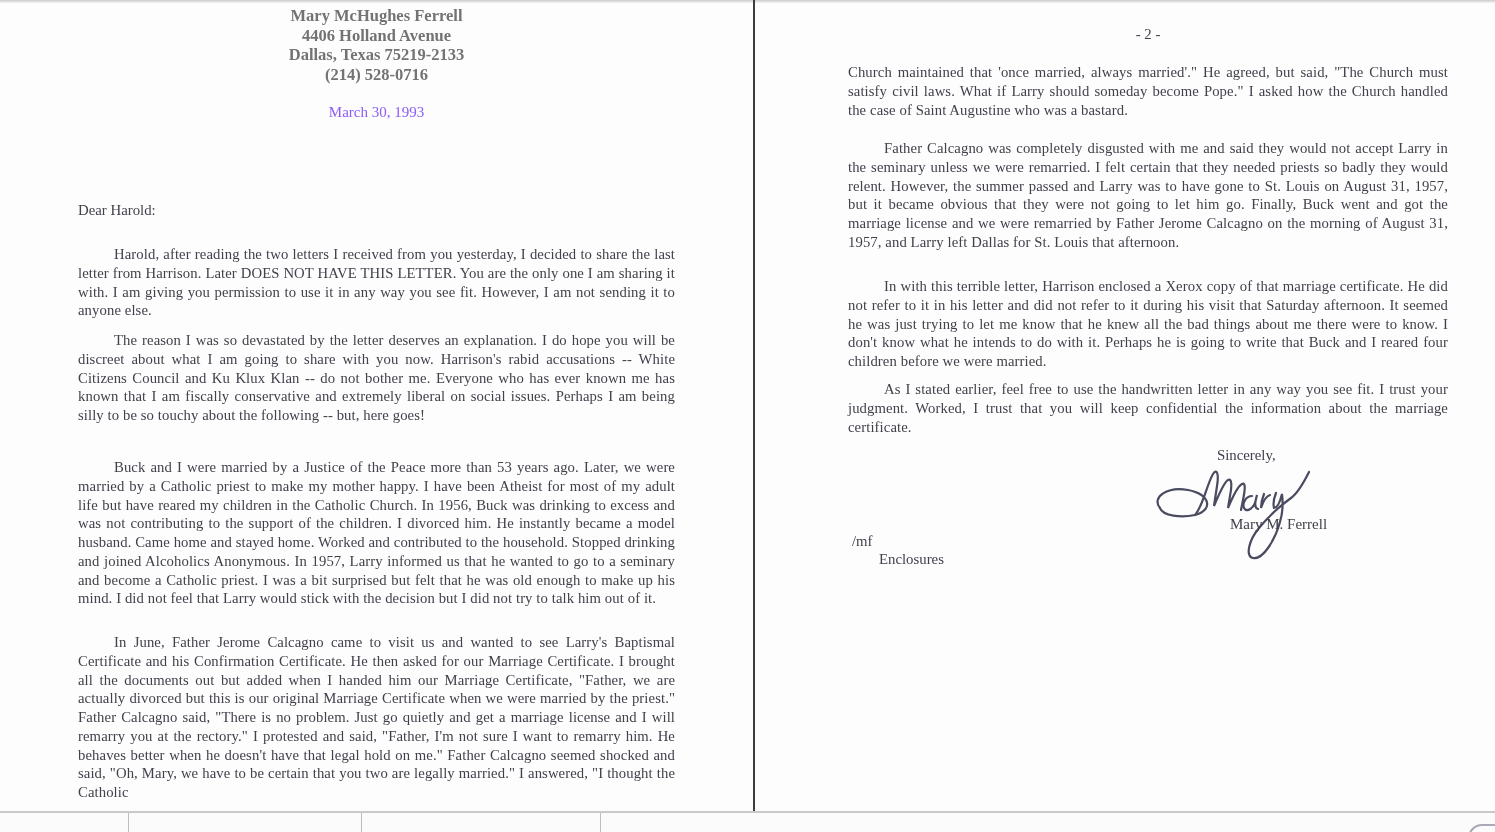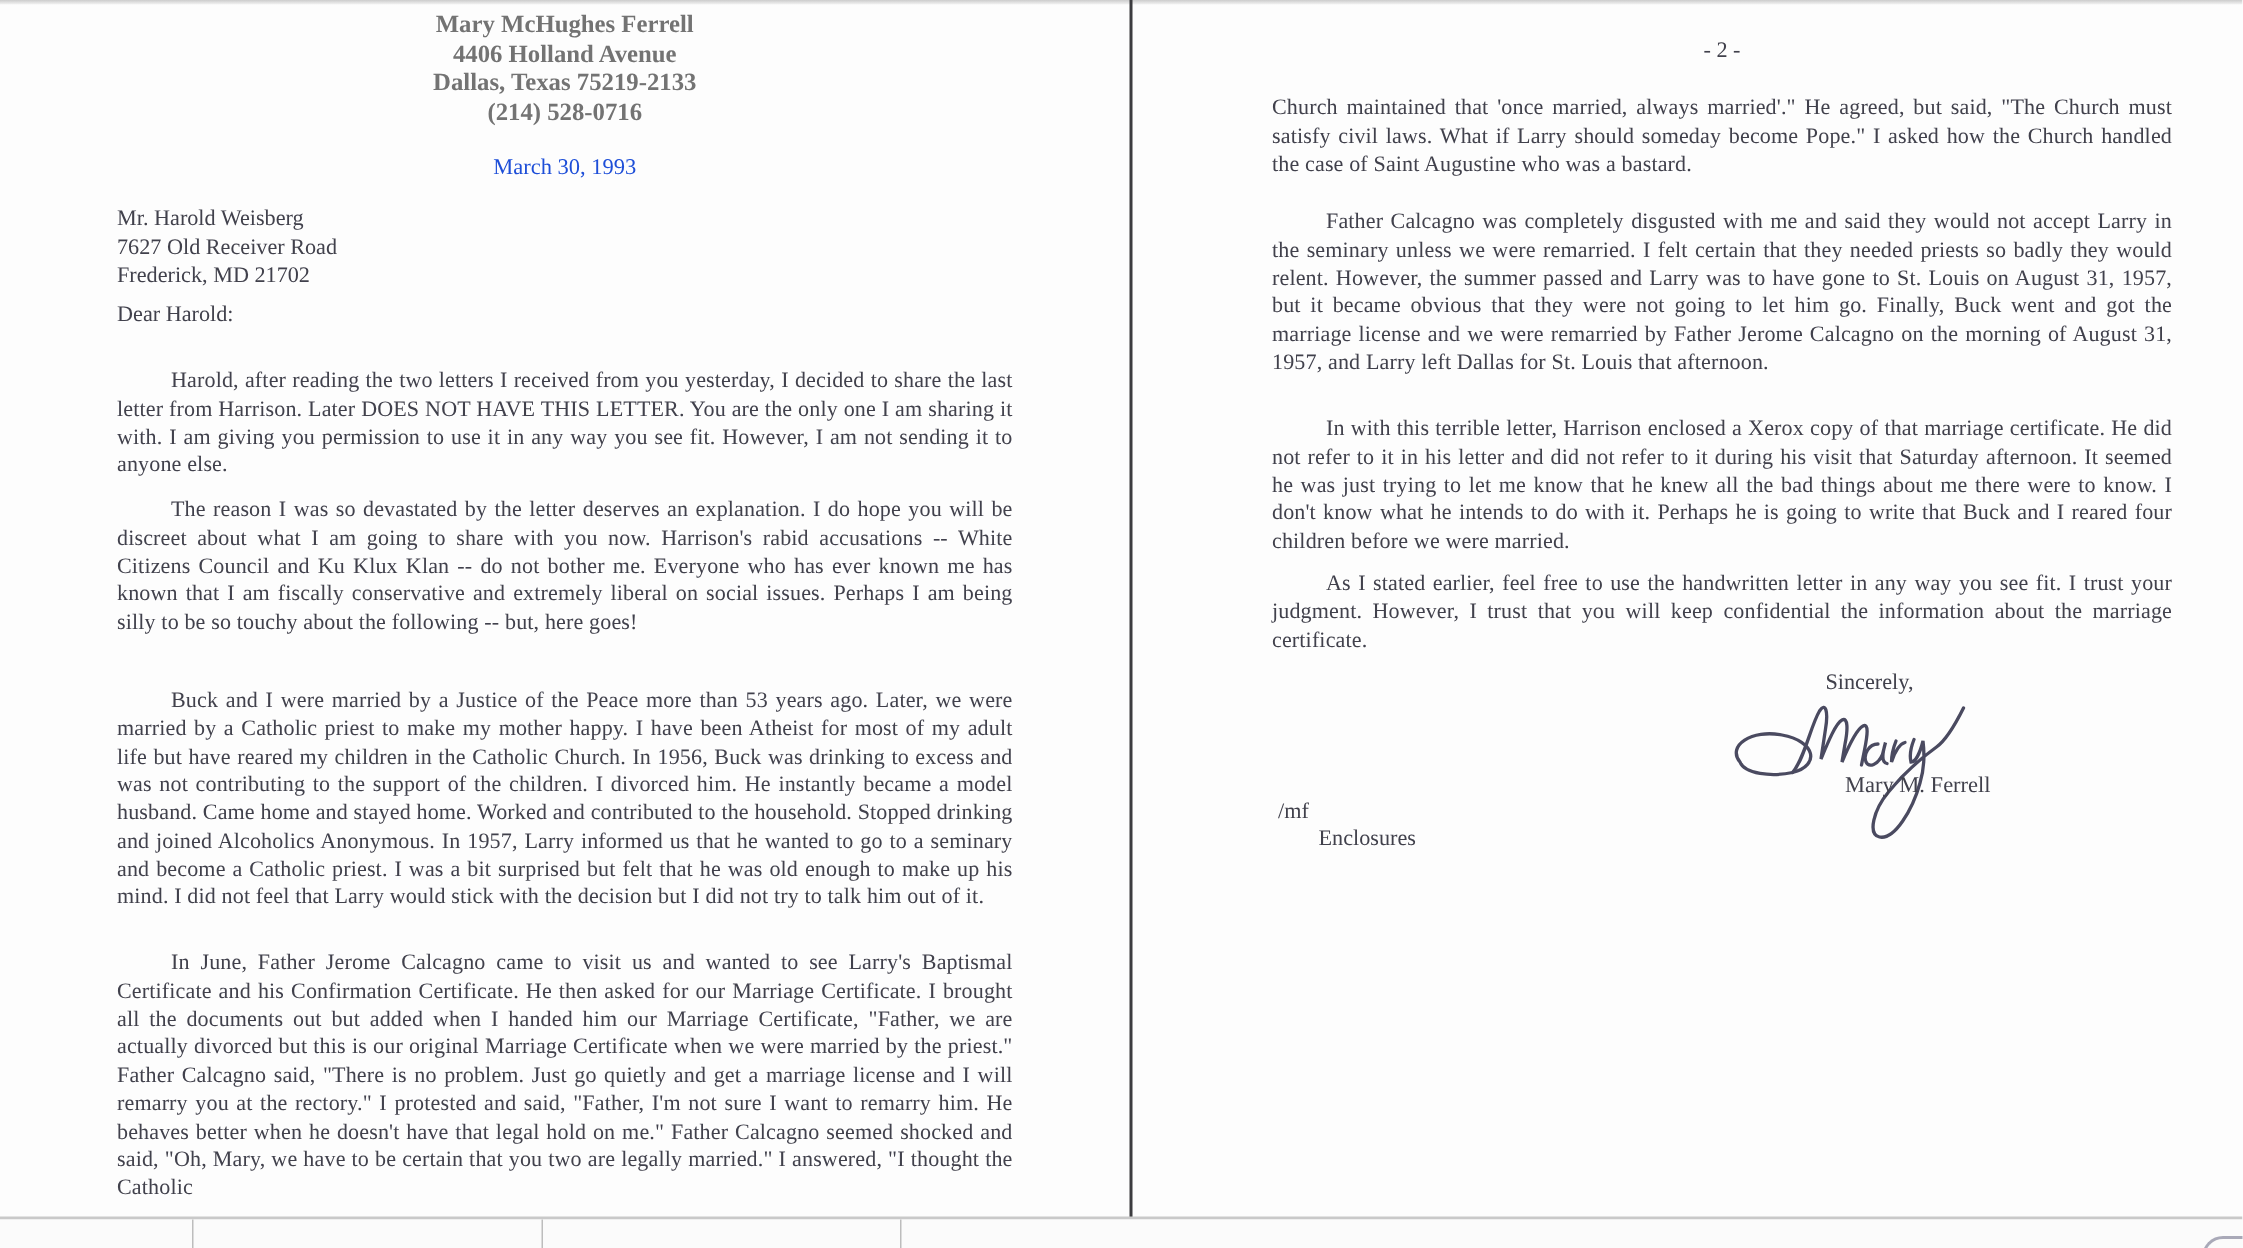--- a/index.html
+++ b/index.html
@@ -10,21 +10,21 @@
     color:#41414c;
   }
   .top-edge{position:absolute;left:0;top:0;width:1495px;height:3px;
     background:linear-gradient(#cccccc,#f4f4f4);}
   .page{position:absolute;top:0;height:812px;}
   #page1{left:78px;width:597px;}
   #page2{left:848px;width:600px;}
   .abs{position:absolute;}
   .center{text-align:center;width:100%;}
   .letterhead{top:6px;font-size:16.5px;line-height:19.5px;font-weight:600;color:#737373;}
-  .dateline{top:104px;font-size:15px;color:#1d4ed8;}
+  .dateline{top:104px;font-size:15px;color:#8b5cf6;}
   .recipient{top:137px;font-size:14.8px;line-height:19px;}
   .salutation{top:202px;font-size:14.8px;}
   .body-para{
     margin:0;font-size:14.7px;line-height:18.75px;text-align:justify;
     width:100%;letter-spacing:.1px;
   }
   .indent{text-indent:36px;}
   .justify-last{text-align-last:justify;}
   .p1a{top:245px;} .p1b{top:331px;} .p1c{top:458px;} .p1d{top:633px;}
   .pagenum{top:26px;font-size:14.8px;}
@@ -50,40 +50,35 @@
 <div class="top-edge"></div>
 
 <div class="page" id="page1">
   <div class="abs center letterhead">
     <div>Mary McHughes Ferrell</div>
     <div>4406 Holland Avenue</div>
     <div>Dallas, Texas 75219-2133</div>
     <div>(214) 528-0716</div>
   </div>
   <div class="abs center dateline">March 30, 1993</div>
-  <div class="abs recipient">
-    <div>Mr. Harold Weisberg</div>
-    <div>7627 Old Receiver Road</div>
-    <div>Frederick, MD  21702</div>
-  </div>
   <div class="abs salutation">Dear Harold:</div>
   <p class="abs body-para indent p1a">Harold, after reading the two letters I received from you yesterday, I decided to share the last letter from Harrison.  Later DOES NOT HAVE THIS LETTER.  You are the only one I am sharing it with.  I am giving you permission to use it in any way you see fit.  However, I am not sending it to anyone else.</p>
   <p class="abs body-para indent p1b">The reason I was so devastated by the letter deserves an explanation.  I do hope you will be discreet about what I am going to share with you now.  Harrison's rabid accusations -- White Citizens Council and Ku Klux Klan -- do not bother me.  Everyone who has ever known me has known that I am fiscally conservative and extremely liberal on social issues.  Perhaps I am being silly to be so touchy about the following -- but, here goes!</p>
   <p class="abs body-para indent p1c">Buck and I were married by a Justice of the Peace more than 53 years ago.  Later, we were married by a Catholic priest to make my mother happy.  I have been Atheist for most of my adult life but have reared my children in the Catholic Church.  In 1956, Buck was drinking to excess and was not contributing to the support of the children.  I divorced him.  He instantly became a model husband.  Came home and stayed home.  Worked and contributed to the household.  Stopped drinking and joined Alcoholics Anonymous.  In 1957, Larry informed us that he wanted to go to a seminary and become a Catholic priest.  I was a bit surprised but felt that he was old enough to make up his mind.  I did not feel that Larry would stick with the decision but I did not try to talk him out of it.</p>
   <p class="abs body-para indent justify-last p1d">In June, Father Jerome Calcagno came to visit us and wanted to see Larry's Baptismal Certificate and his Confirmation Certificate.  He then asked for our Marriage Certificate.  I brought all the documents out but added when I handed him our Marriage Certificate, "Father, we are actually divorced but this is our original Marriage Certificate when we were married by the priest."  Father Calcagno said, "There is no problem.  Just go quietly and get a marriage license and I will remarry you at the rectory."  I protested and said, "Father, I'm not sure I want to remarry him.  He behaves better when he doesn't have that legal hold on me."  Father Calcagno seemed shocked and said, "Oh, Mary, we have to be certain that you two are legally married."  I answered, "I thought the Catholic</p>
 </div>
 
 <div class="page-divider"></div>
 
 <div class="page" id="page2">
   <div class="abs center pagenum">- 2 -</div>
   <p class="abs body-para p2a">Church maintained that 'once married, always married'."  He agreed, but said, "The Church must satisfy civil laws.  What if Larry should someday become Pope."  I asked how the Church handled the case of Saint Augustine who was a bastard.</p>
   <p class="abs body-para indent p2b">Father Calcagno was completely disgusted with me and said they would not accept Larry in the seminary unless we were remarried.  I felt certain that they needed priests so badly they would relent.  However, the summer passed and Larry was to have gone to St. Louis on August 31, 1957, but it became obvious that they were not going to let him go.  Finally, Buck went and got the marriage license and we were remarried by Father Jerome Calcagno on the morning of August 31, 1957, and Larry left Dallas for St. Louis that afternoon.</p>
   <p class="abs body-para indent p2c">In with this terrible letter, Harrison enclosed a Xerox copy of that marriage certificate.  He did not refer to it in his letter and did not refer to it during his visit that Saturday afternoon.  It seemed he was just trying to let me know that he knew all the bad things about me there were to know.  I don't know what he intends to do with it.  Perhaps he is going to write that Buck and I reared four children before we were married.</p>
-  <p class="abs body-para indent p2d">As I stated earlier, feel free to use the handwritten letter in any way you see fit.  I trust your judgment.  However, I trust that you will keep confidential the information about the marriage certificate.</p>
+  <p class="abs body-para indent p2d">As I stated earlier, feel free to use the handwritten letter in any way you see fit.  I trust your judgment.  Worked, I trust that you will keep confidential the information about the marriage certificate.</p>
   <div class="abs closing">Sincerely,</div>
   <div class="abs sig-wrap" aria-label="Mary">
     <svg width="170" height="110" viewBox="0 0 170 110" fill="none" xmlns="http://www.w3.org/2000/svg">
       <g stroke="#4a4a60" stroke-width="2.2" stroke-linecap="round" fill="none">
         <path d="M 12 48 C 3 37 20 26 40 30 C 62 34 66 50 47 55 C 33 58 15 56 12 48"></path>
         <path d="M 47 55 C 55 46 59 24 65 14 C 69 8 71 14 69 26 L 66 46 C 71 34 76 22 80 20 C 84 18 84 26 82 36 L 80 48 C 85 36 90 26 94 24 C 98 22 97 30 95 40 L 93 50"></path>
         <path d="M 104 36 C 98 36 94 43 96 48 C 98 52 104 50 107 43 L 109 35 C 107 42 106 48 110 49"></path>
         <path d="M 116 34 C 114 39 113 44 113 48 C 115 42 118 36 122 35"></path>
         <path d="M 128 33 C 126 38 125 44 126 48 C 129 48 132 42 134 34 C 135 42 135 52 132 62 C 127 80 115 100 105 98 C 97 96 101 80 111 68 C 120 57 132 46 143 38 C 150 33 156 22 161 12"></path>
       </g>

